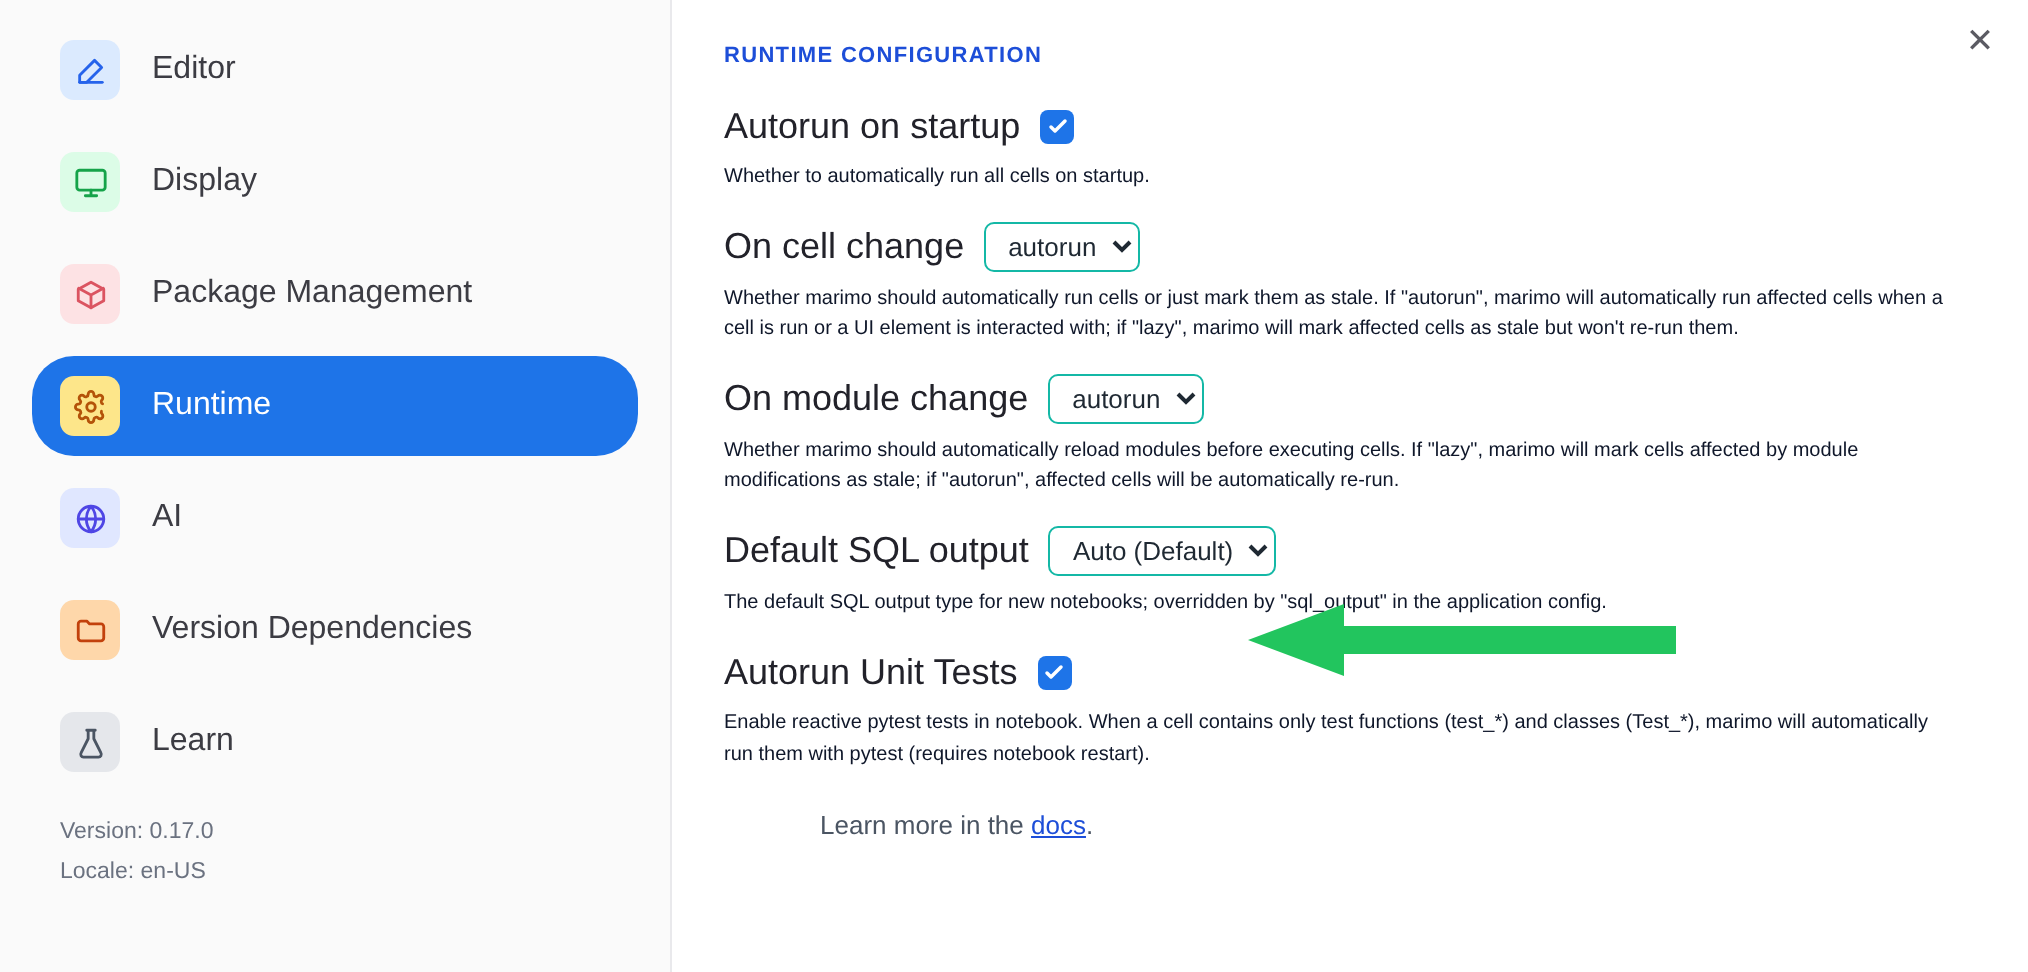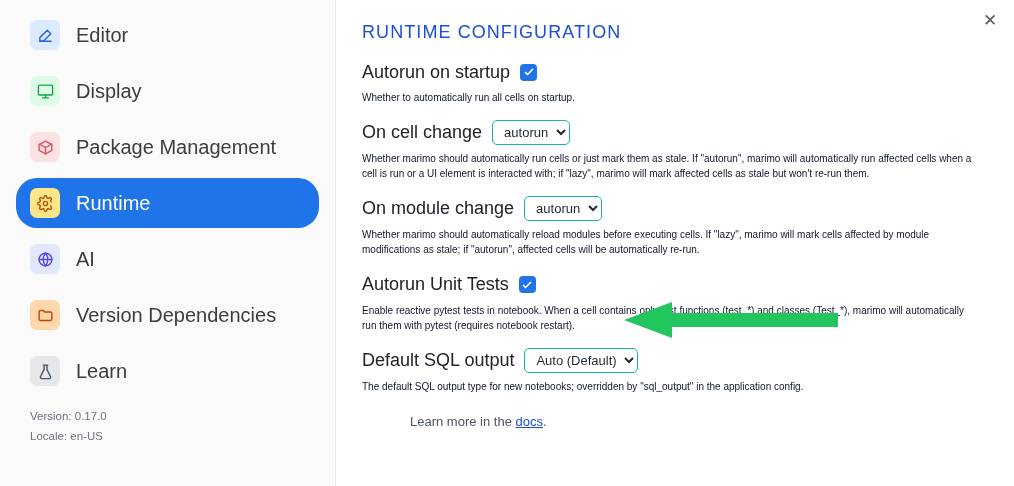--- a/index.html
+++ b/index.html
@@ -30,21 +30,21 @@
   .nav-item {
     display: flex;
     align-items: center;
     gap: 16px;
     height: 50px;
     padding: 0 14px;
     border-radius: 8px;
     margin-bottom: 6px;
     cursor: pointer;
     color: #3c3c43;
-    font-size: 20px;
+    font-size: 16px;
   }
   .nav-item.active {
     background: #1e74e8;
     color: #ffffff;
     border-radius: 21px;
   }
   .nav-icon {
     width: 30px; height: 30px;
     border-radius: 7px;
     display: flex;
@@ -73,22 +73,22 @@
   }
 
   
   .main {
     flex: 1 1 auto;
     position: relative;
     padding: 18px 34px 0 26px;
     overflow: hidden;
   }
   .panel-title {
-    font-size: 18px;
-    font-weight: normal;
+    font-size: 11px;
+    font-weight: bold;
     letter-spacing: 0.06em;
     color: #1d4ed8;
     text-transform: uppercase;
     margin: 4px 0 16px 0;
   }
   .close-btn {
     position: absolute;
     top: 8px;
     right: 12px;
     width: 24px; height: 24px;
@@ -287,44 +287,44 @@
         <select class="ui-select">
           <option>autorun</option>
           <option>lazy</option>
         </select>
       </div>
       <div class="setting-desc">Whether marimo should automatically reload modules before executing cells. If "lazy", marimo will mark cells affected by module modifications as stale; if "autorun", affected cells will be automatically re-run.</div>
     </div>
 
     <div class="setting">
       <div class="setting-row">
-        <span class="setting-label">Autorun Unit Tests</span>
-        <span class="checkbox">
-          <svg width="12" height="12" viewBox="0 0 24 24" fill="none" stroke="#ffffff" stroke-width="3.5" stroke-linecap="round" stroke-linejoin="round">
-              <path d="M5 13l4 4L19 7"></path>
-            </svg>
-        </span>
-      </div>
-      <div class="setting-desc">Enable reactive pytest tests in notebook. When a cell contains only test functions (test_*) and classes (Test_*), marimo will automatically run them with pytest (requires notebook restart).</div>
-    </div>
-
-    <div class="setting">
-      <div class="setting-row">
         <span class="setting-label">Default SQL output</span>
         <select class="ui-select">
           <option>Auto (Default)</option>
           <option>Polars</option>
           <option>Lazy Polars</option>
           <option>Pandas</option>
           <option>Native</option>
         </select>
       </div>
       <div class="setting-desc">The default SQL output type for new notebooks; overridden by "sql_output" in the application config.</div>
     </div>
 
+    <div class="setting">
+      <div class="setting-row">
+        <span class="setting-label">Autorun Unit Tests</span>
+        <span class="checkbox">
+          <svg width="12" height="12" viewBox="0 0 24 24" fill="none" stroke="#ffffff" stroke-width="3.5" stroke-linecap="round" stroke-linejoin="round">
+              <path d="M5 13l4 4L19 7"></path>
+            </svg>
+        </span>
+      </div>
+      <div class="setting-desc">Enable reactive pytest tests in notebook. When a cell contains only test functions (test_*) and classes (Test_*), marimo will automatically run them with pytest (requires notebook restart).</div>
+    </div>
+
     <div class="footer-note">
       <span>Learn more in the </span><a href="#">docs</a><span>.</span>
     </div>
   </div>
 
   <svg class="green-arrow" viewBox="0 0 218 40">
     <path d="M218 13 H52 V2 L4 20 L52 38 V27 H218 Z" fill="#22c55e"></path>
   </svg>
 
 </div>

